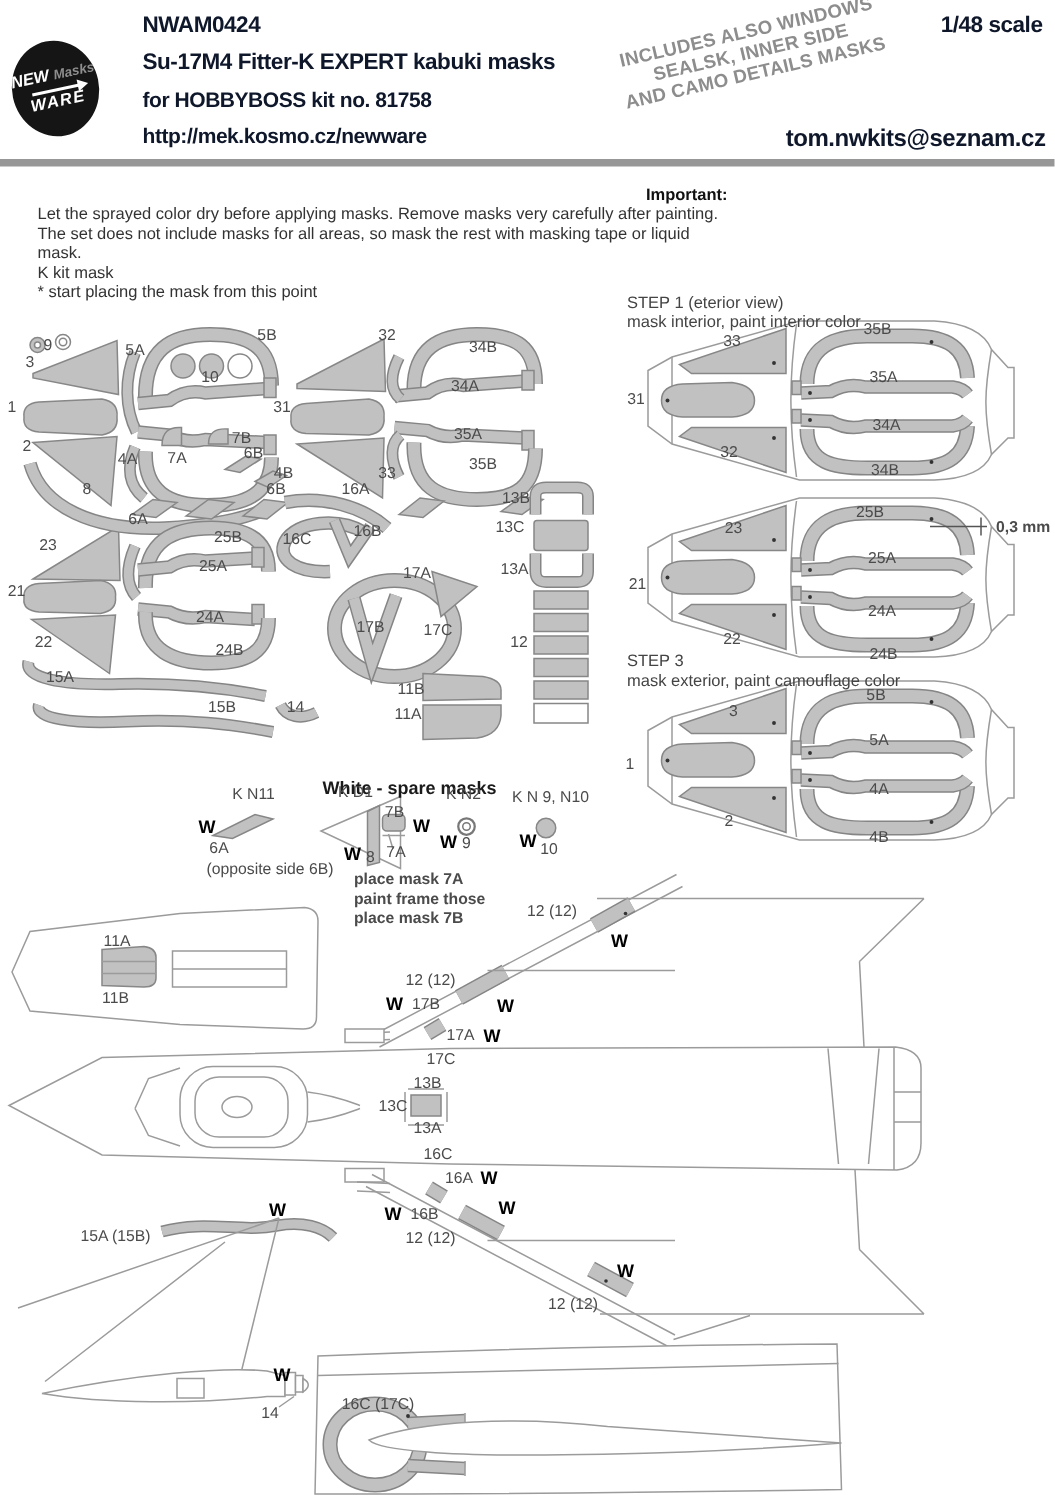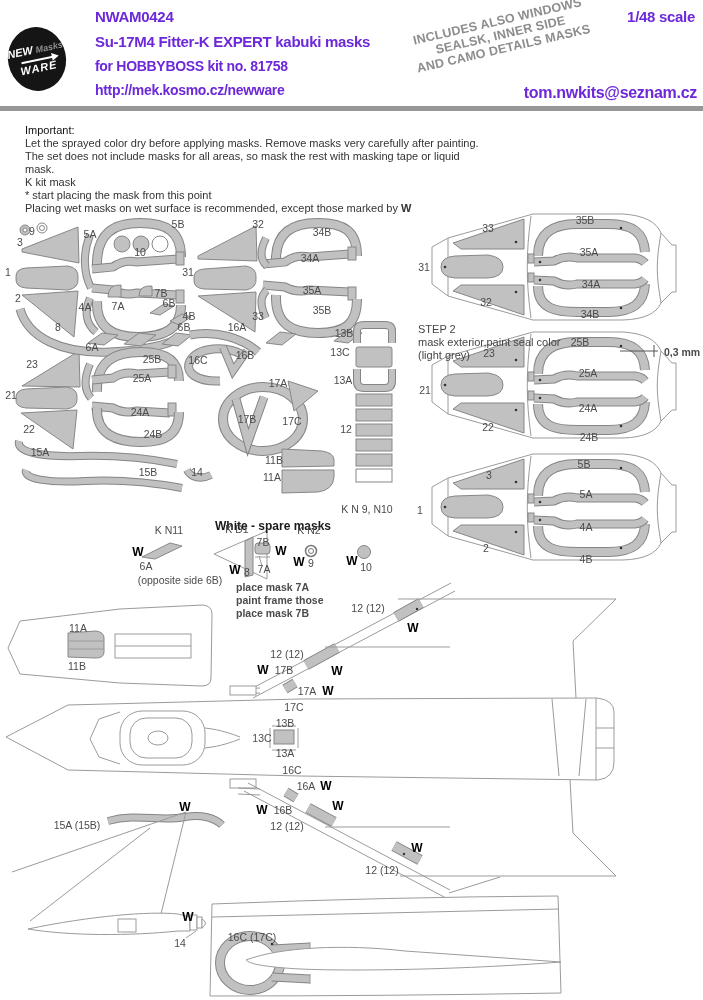--- a/index.html
+++ b/index.html
@@ -9,21 +9,21 @@
   #art{position:absolute;left:0;top:0;}
   
   .mk{fill:#c1c1c1;stroke:#878787;stroke-width:1;}
   .band{fill:none;stroke:#c1c1c1;stroke-linecap:butt;}
   .bandEdge{fill:none;stroke:#858585;stroke-linecap:butt;}
   .ol{fill:none;stroke:#9b9b9b;stroke-width:1;}
   .olw{fill:#fff;stroke:#9b9b9b;stroke-width:1;}
   .meas{fill:none;stroke:#555;stroke-width:1;}
   .dot{fill:#333;stroke:none;}
   
-  .hdr{position:absolute;white-space:nowrap;color:#6d28d9;letter-spacing:-0.3px;}
+  .hdr{position:absolute;white-space:nowrap;color:#0f172a;letter-spacing:-0.3px;}
   .prod{left:95px;top:8px;font-size:15px;font-weight:bold;}
   .htitle{left:95px;top:33px;font-size:15px;font-weight:bold;}
   .hsub{left:95px;top:58px;font-size:14px;font-weight:bold;}
   .hurl{left:95px;top:82px;font-size:14px;font-weight:bold;}
   .hscale{right:8px;top:8px;font-size:15px;font-weight:bold;}
   .hmail{right:6px;top:84px;font-size:16px;font-weight:bold;}
   .hnote{position:absolute;left:398px;top:14px;width:205px;transform:rotate(-13deg);
          transform-origin:center;color:#8d8d8d;font-weight:bold;font-size:12.5px;
          line-height:14px;text-align:center;letter-spacing:0.2px;}
   .divider{position:absolute;left:0;top:106px;width:703px;height:5px;background:#979797;}
@@ -33,21 +33,21 @@
         font-style:italic;font-weight:bold;}
   .logo-l1{font-size:11px;line-height:11px;}
   .lm{color:#8f8f8f;font-size:9px;}
   .logo-arrow{width:32px;height:2px;background:#fff;position:relative;margin:3px 0 2px 0;}
   .logo-arrow::after{content:"";position:absolute;right:-6px;top:-3px;width:0;height:0;
         border-left:7px solid #fff;border-top:4px solid transparent;border-bottom:4px solid transparent;}
   .logo-l2{font-size:11px;line-height:11px;letter-spacing:1px;}
   
   .important{position:absolute;left:25px;top:124px;width:460px;font-size:11px;
              line-height:13px;color:#333;}
-  .imp-head{font-weight:normal;color:#111;}
+  .imp-head{font-weight:bold;color:#111;text-align:right;}
   
   .step-head{position:absolute;font-size:11px;line-height:13px;color:#444;white-space:nowrap;}
   
   #ann-layer{position:absolute;left:0;top:0;width:703px;height:1000px;pointer-events:none;}
   .ann{position:absolute;transform:translate(-50%,-50%);font-size:10.5px;color:#4b4b4b;
        white-space:nowrap;line-height:11px;}
   .annb{font-weight:bold;color:#000;font-size:12px;}
   .annl{transform:translate(0,-50%);font-weight:bold;}
   .cap{font-weight:bold;color:#1a1a1a;font-size:12px;}
 </style>
@@ -279,27 +279,29 @@
   </div>
   <div class="hdr hmail">tom.nwkits@seznam.cz</div>
   <div class="divider"></div>
 
   <div class="important">
     <div class="imp-head">Important:</div>
     <div>Let the sprayed color dry before applying masks. Remove masks very carefully after painting.</div>
     <div>The set does not include masks for all areas, so mask the rest with masking tape or liquid mask.</div>
     <div>K kit mask</div>
     <div>*  start placing the mask from this point</div>
-    <div><span>Placing wet masks on wet surface is recommended, except those marked by </span><b>W</b></div>
   </div>
 
-  <div class="step-head" style="left:418px;top:323px;">
-    <div>STEP 2</div>
-      <div>mask exterior,paint seal color</div>
-      <div>(light grey)</div>
+  <div class="step-head" style="left:418px;top:196px;">
+    <div>STEP 1 (eterior view)</div>
+      <div>mask interior, paint interior color</div>
+  </div>
+  <div class="step-head" style="left:418px;top:435px;">
+    <div>STEP 3</div>
+      <div>mask exterior, paint camouflage color</div>
   </div>
 
   <div id="ann-layer">
       <span class="ann" style="left: 32px; top: 231px;">9</span>
       <span class="ann" style="left: 20px; top: 242px;">3</span>
       <span class="ann" style="left: 90px; top: 234px;">5A</span>
       <span class="ann" style="left: 178px; top: 224px;">5B</span>
       <span class="ann" style="left: 140px; top: 252px;">10</span>
       <span class="ann" style="left: 258px; top: 224px;">32</span>
       <span class="ann" style="left: 322px; top: 232px;">34B</span>
@@ -359,21 +361,21 @@
       <span class="ann" style="left: 489px; top: 475px;">3</span>
       <span class="ann" style="left: 584px; top: 464px;">5B</span>
       <span class="ann" style="left: 420px; top: 510px;">1</span>
       <span class="ann" style="left: 586px; top: 494px;">5A</span>
       <span class="ann" style="left: 586px; top: 527px;">4A</span>
       <span class="ann" style="left: 486px; top: 548px;">2</span>
       <span class="ann" style="left: 586px; top: 559px;">4B</span>
       <span class="ann" style="left: 169px; top: 530px;">K N11</span>
       <span class="ann" style="left: 237px; top: 529px;">K D1</span>
       <span class="ann" style="left: 309px; top: 530px;">K N2</span>
-      <span class="ann" style="left: 367px; top: 509px;">K N 9, N10</span>
+      <span class="ann" style="left: 367px; top: 532px;">K N 9, N10</span>
       <span class="ann annb" style="left: 138px; top: 552px;">W</span>
       <span class="ann" style="left: 146px; top: 566px;">6A</span>
       <span class="ann" style="left: 180px; top: 580px;">(opposite side 6B)</span>
       <span class="ann" style="left: 263px; top: 542px;">7B</span>
       <span class="ann" style="left: 264px; top: 569px;">7A</span>
       <span class="ann annb" style="left: 235px; top: 570px;">W</span>
       <span class="ann" style="left: 247px; top: 572px;">8</span>
       <span class="ann annb" style="left: 281px; top: 551px;">W</span>
       <span class="ann annl" style="left: 236px; top: 587px;">place mask 7A</span>
       <span class="ann annl" style="left: 236px; top: 600px;">paint frame those</span>

